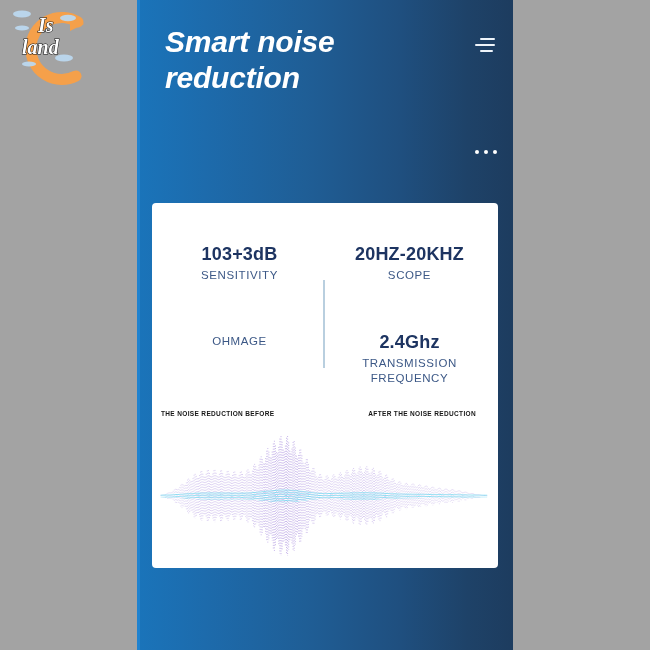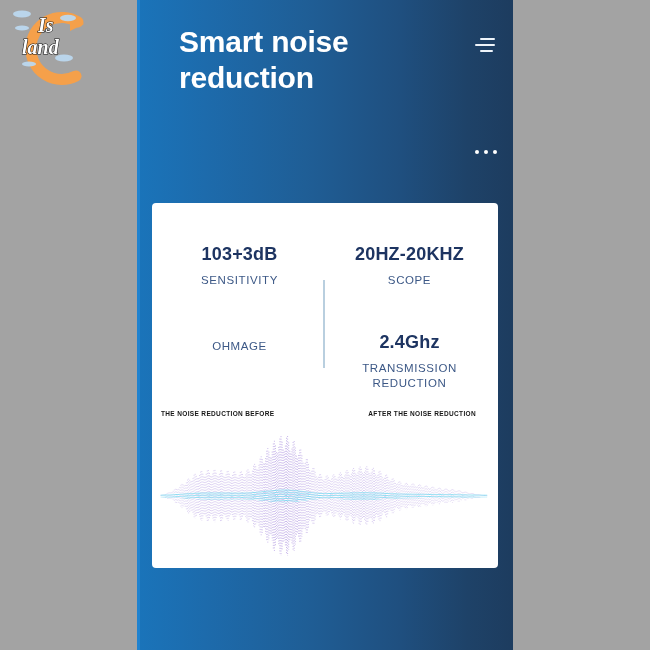--- a/index.html
+++ b/index.html
@@ -47,23 +47,24 @@
   .panel-edge {
     position: absolute;
     left: 0; top: 0;
     width: 3px; height: 100%;
     background: #1f82cf;
   }
 
   
   .header {
     position: absolute;
-    left: 42px;
+    left: 28px;
     top: 24px;
     width: 260px;
+    font-style: italic;
   }
   .title {
     color: #ffffff;
     font-size: 30px;
     font-weight: 600;
     line-height: 36px;
     letter-spacing: -0.2px;
     white-space: pre-line;
     margin: 0;
   }
@@ -139,21 +140,21 @@
   .stat-3 { left: 180px; top: 110px; }
 
   .stat-value {
     color: #1d3461;
     font-size: 18px;
     font-weight: 700;
     letter-spacing: 0.2px;
     line-height: 22px;
   }
   .stat-label {
-    margin-top: 8px;
+    margin-top: 3px;
     color: #3c5886;
     font-size: 11.5px;
     font-weight: 500;
     letter-spacing: 0.6px;
     line-height: 15px;
     white-space: pre-line;
   }
 
   .v-divider {
     position: absolute;
@@ -249,21 +250,21 @@
           <div class="stat-label">SCOPE</div>
         </div>
 
         <div class="stat stat-2">
           <div class="stat-label">OHMAGE</div>
         </div>
 
         <div class="stat stat-3">
           <div class="stat-value">2.4Ghz</div>
           <div class="stat-label">TRANSMISSION
-REDUCTION</div>
+FREQUENCY</div>
         </div>
       </div>
 
       <div class="wave-labels">
         <div class="wave-label wave-label-before">THE NOISE REDUCTION BEFORE</div>
         <div class="wave-label wave-label-after">AFTER THE NOISE REDUCTION</div>
       </div>
 
       <div class="waveform">
         <svg id="wave-svg" width="330" height="130" viewBox="0 0 330 130" xmlns="http://www.w3.org/2000/svg">

